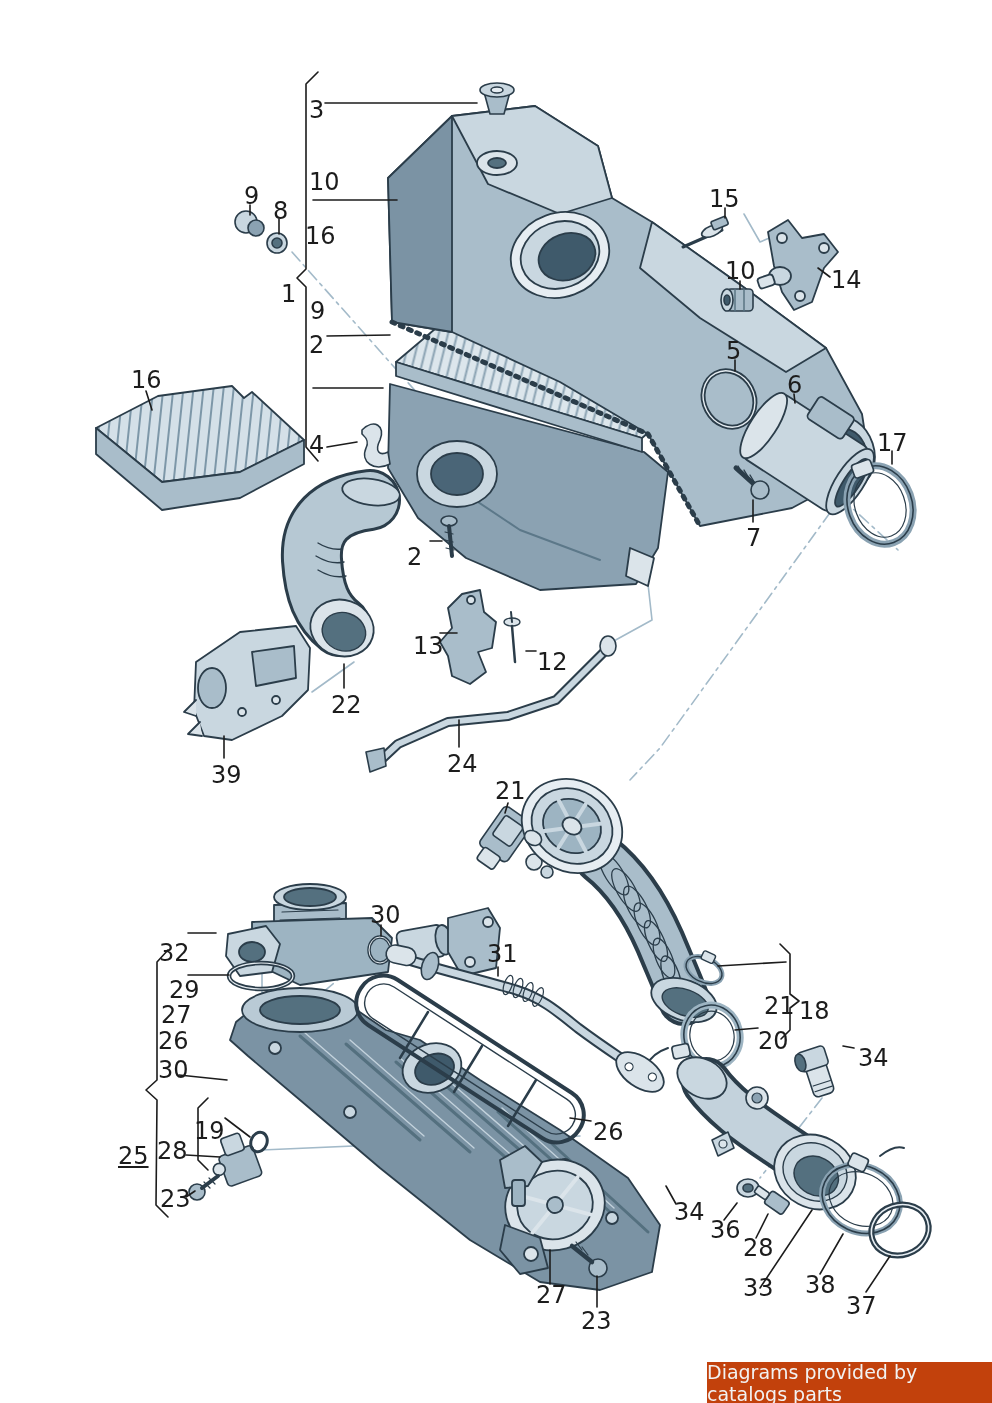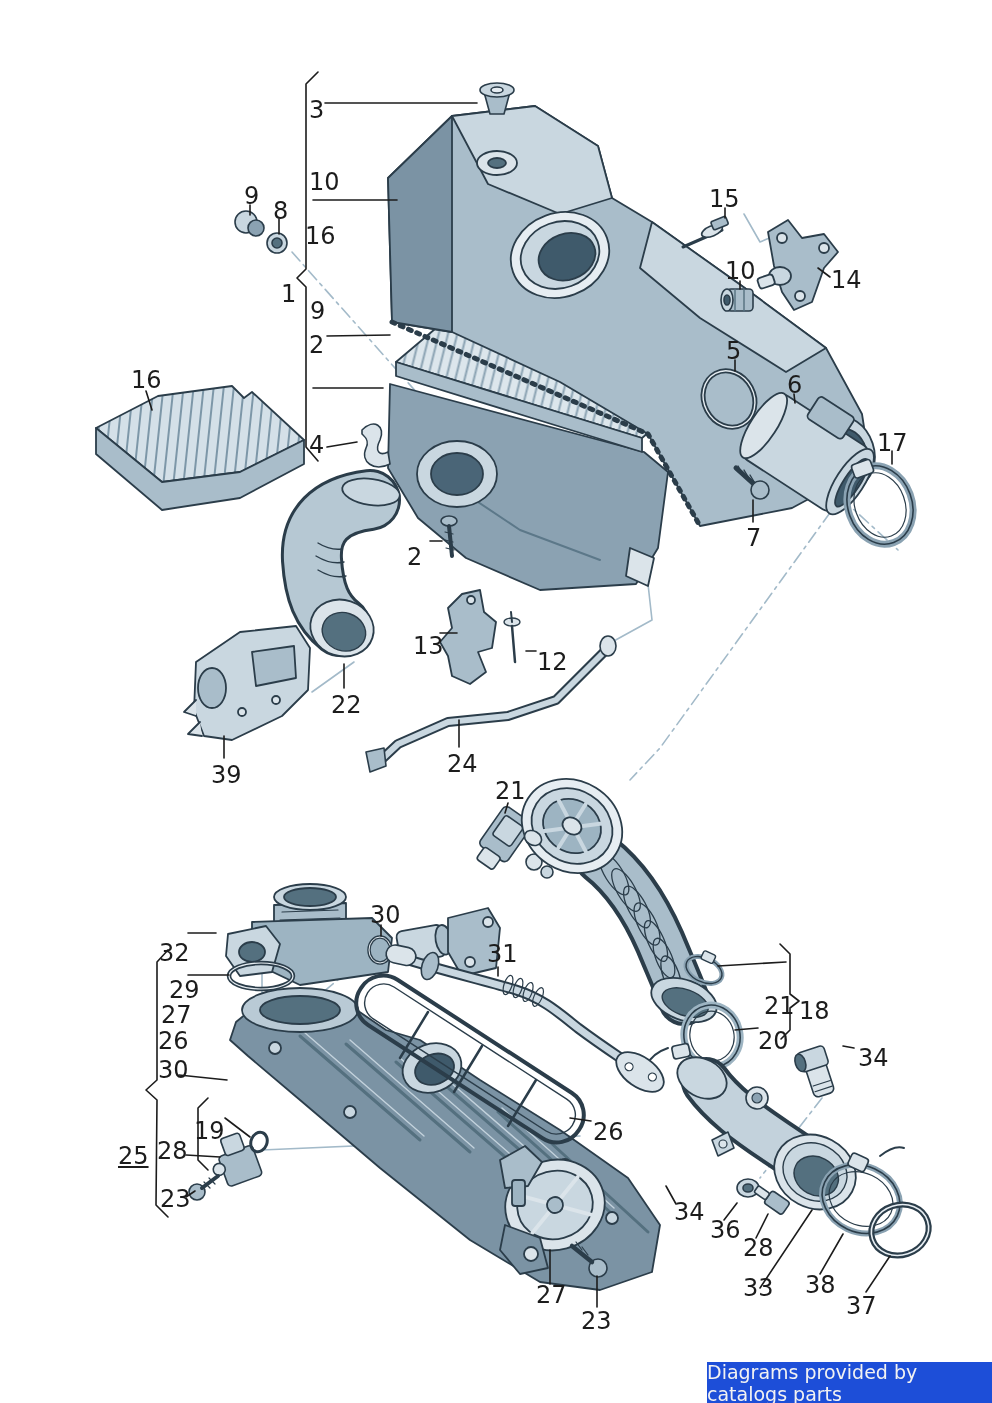--- a/index.html
+++ b/index.html
@@ -1,21 +1,21 @@
 <!DOCTYPE html>
 <html><head>
 <meta charset="utf-8">
 <style>
   html,body{margin:0;padding:0;background:#ffffff;}
   .stage{position:relative;width:992px;height:1403px;background:#ffffff;overflow:hidden;
          font-family:"DejaVu Sans",sans-serif;}
   .stage svg{position:absolute;left:0;top:0;}
   #callouts{position:absolute;left:0;top:0;width:100%;height:100%;pointer-events:none;}
   .callout{position:absolute;font-size:24px;line-height:1;color:#1c1c1c;white-space:nowrap;}
-  .footer{position:absolute;left:707px;top:1362px;width:285px;height:41px;background:#1d4ed8;
+  .footer{position:absolute;left:707px;top:1362px;width:285px;height:41px;background:#c2410c;
           display:flex;align-items:center;justify-content:center;}
   .footer span{color:#f2f2f2;font-size:19px;}
 </style>
 </head>
 <body>
 
 <div class="stage">
 
 <svg width="992" height="1403" viewBox="0 0 992 1403" xmlns="http://www.w3.org/2000/svg" stroke-linejoin="round" stroke-linecap="round">
   <defs>

